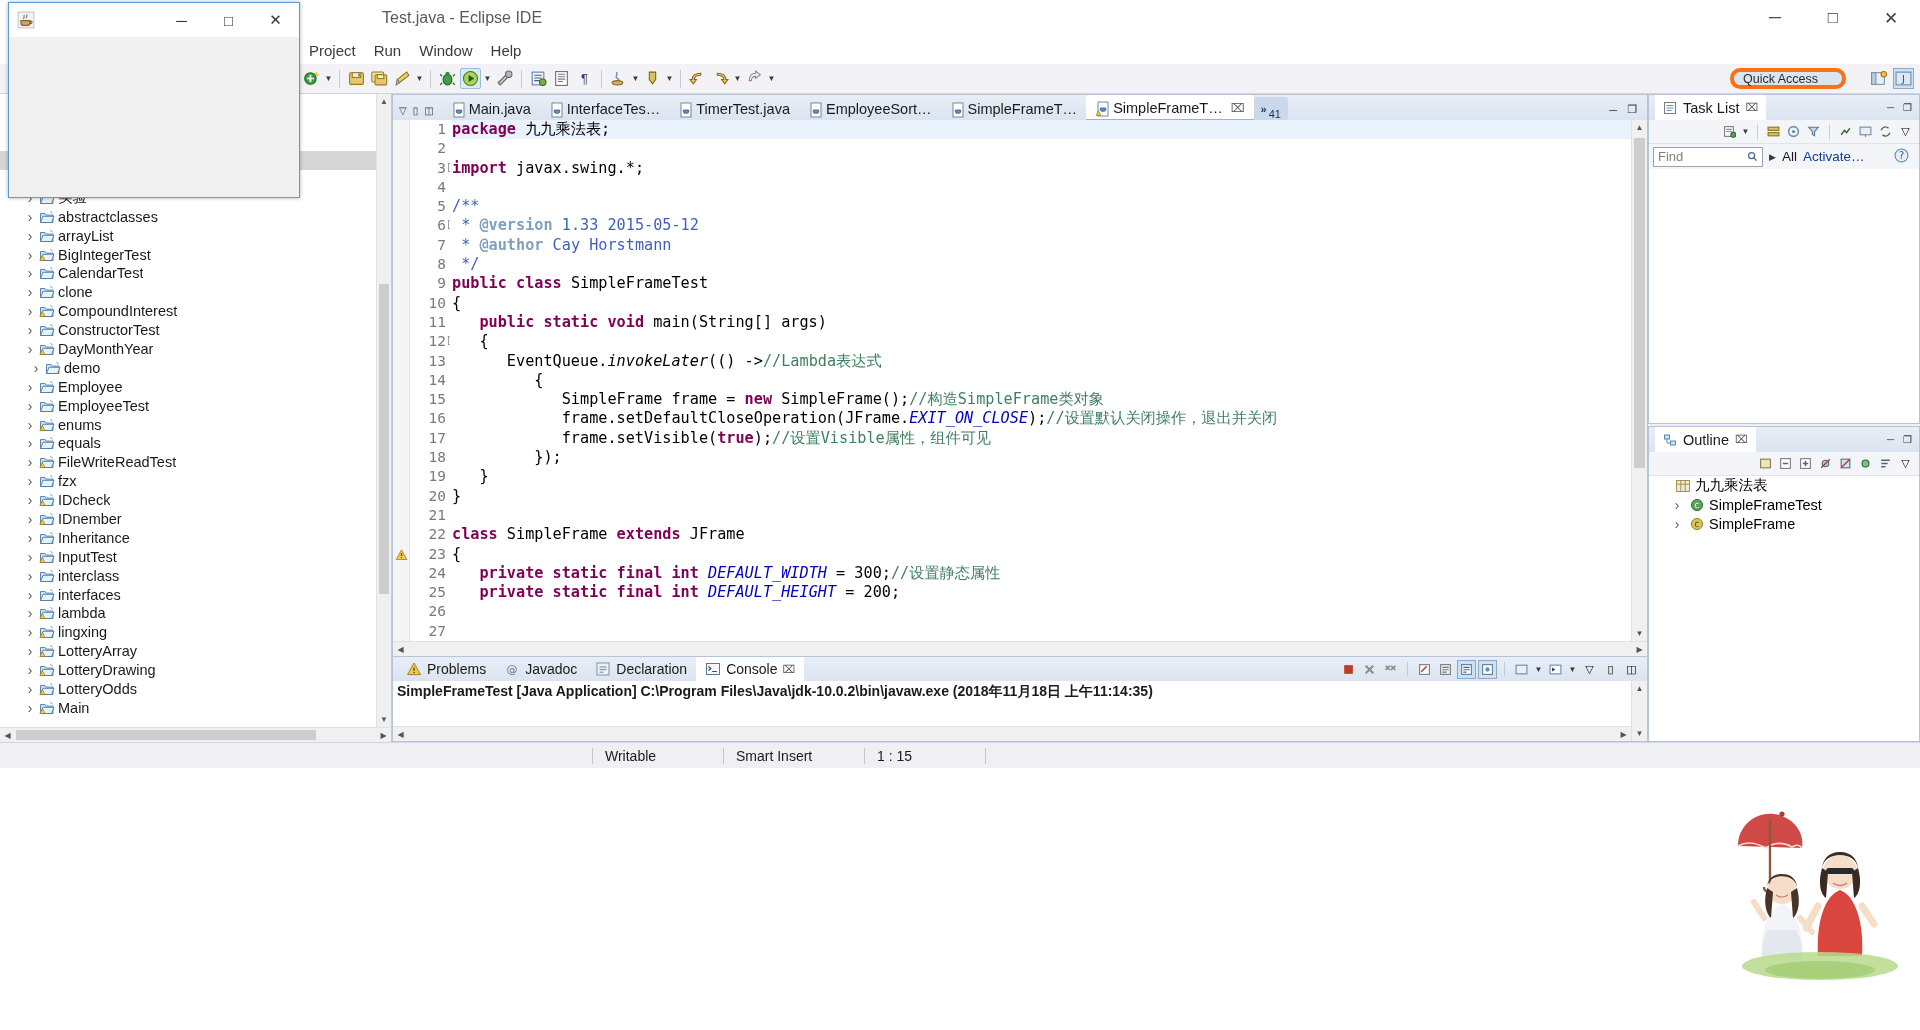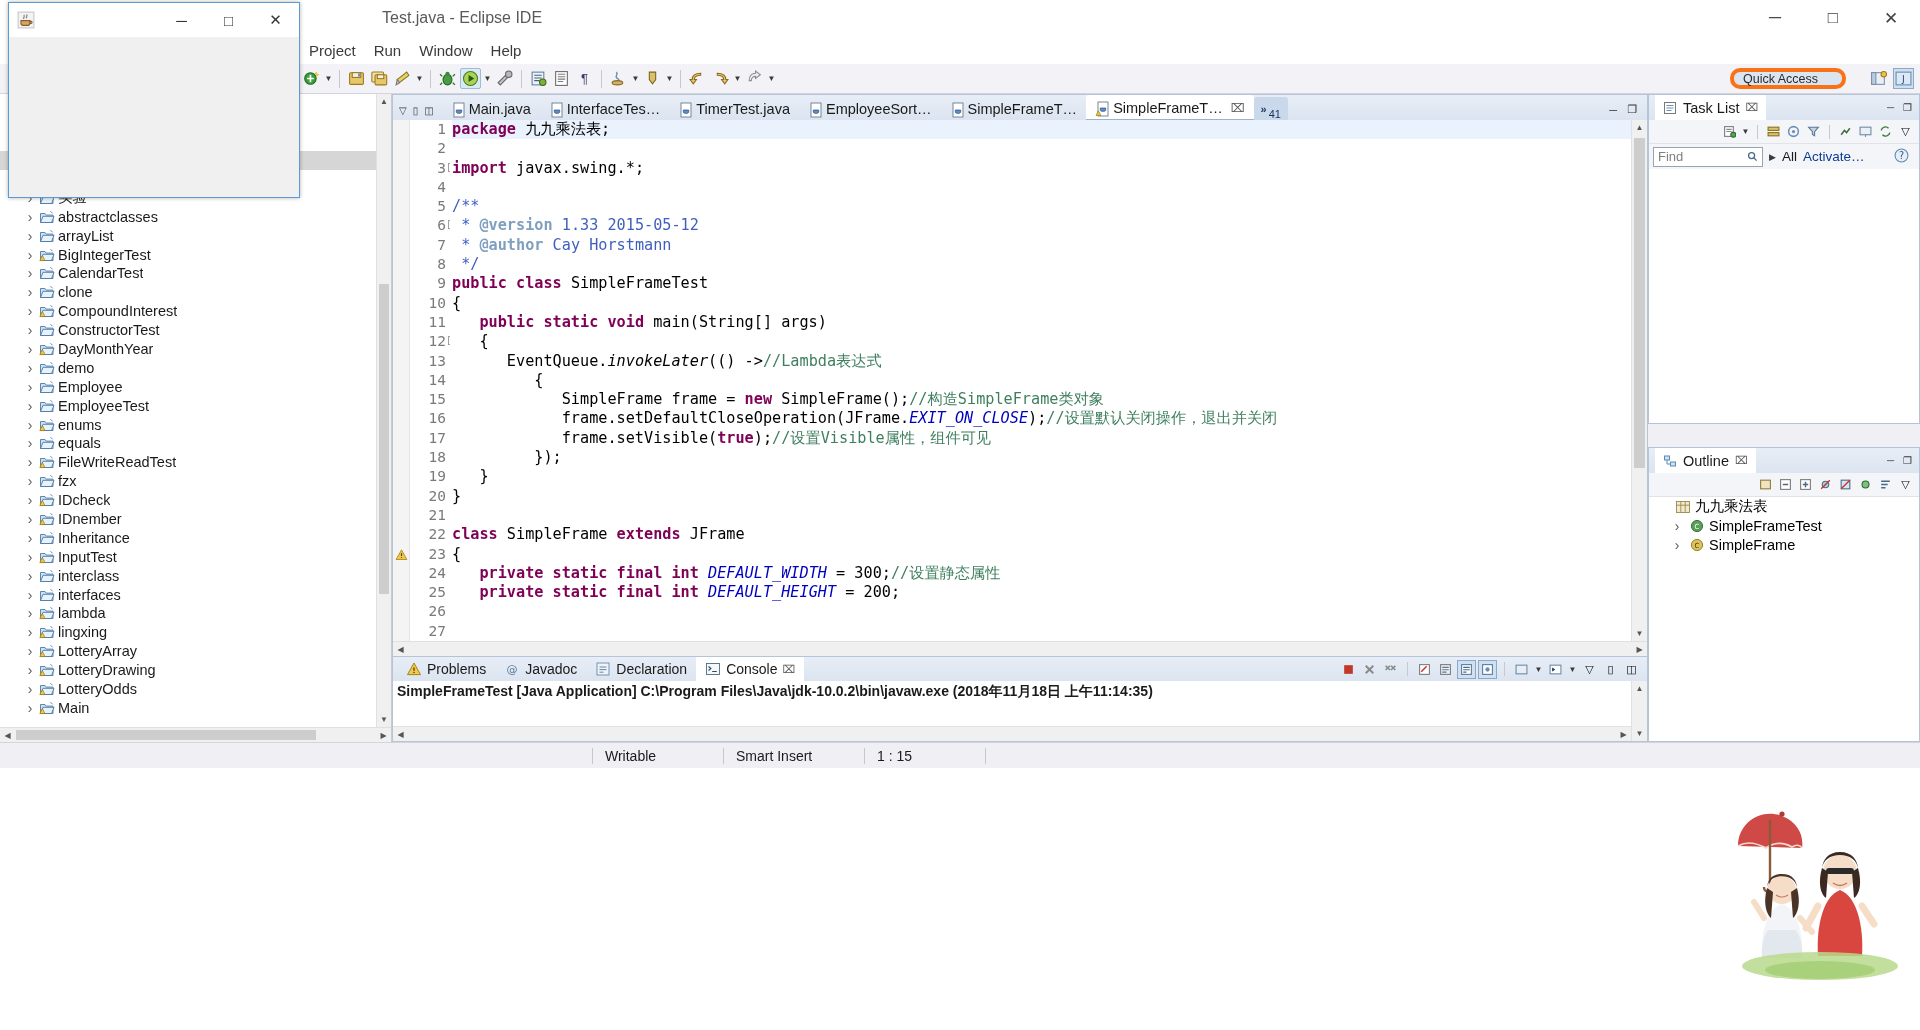--- a/index.html
+++ b/index.html
@@ -559,21 +559,21 @@
                 <span class="tree-ico">
                   <svg width="16" height="16" viewBox="0 0 16 16">
                     <path d="M1.5 4.5h4.5l1.2 1.6h6.8v7.4H1.5Z" fill="#cfe2f3" stroke="#4a7ba8" stroke-width="0.9"></path>
                     <path d="M1.5 13.5 L4 7.3h11l-2.5 6.2Z" fill="#e8f2fb" stroke="#4a7ba8" stroke-width="0.9"></path>
                     <path d="M11.5 2.2 L13.6 4.3" stroke="#4a7ba8" stroke-width="0.9"></path>
                     <path d="M2 8.5 L4.6 13.6 H-0.6Z" transform="translate(1.4,0)" fill="#f2c94c" stroke="#9a7a10" stroke-width="0.7"></path>
                   </svg>
                 </span>
                 <span class="tree-label">DayMonthYear</span>
               </div>
-              <div class="tree-row" style="padding-left: 22px;">
+              <div class="tree-row" style="padding-left: 28px;">
                 <span class="twisty closed"></span>
                 <span class="tree-ico">
                   <svg width="16" height="16" viewBox="0 0 16 16">
                     <path d="M1.5 4.5h4.5l1.2 1.6h6.8v7.4H1.5Z" fill="#cfe2f3" stroke="#4a7ba8" stroke-width="0.9"></path>
                     <path d="M1.5 13.5 L4 7.3h11l-2.5 6.2Z" fill="#e8f2fb" stroke="#4a7ba8" stroke-width="0.9"></path>
                     <path d="M11.5 2.2 L13.6 4.3" stroke="#4a7ba8" stroke-width="0.9"></path>
                   </svg>
                 </span>
                 <span class="tree-label">demo</span>
               </div>
@@ -1162,21 +1162,21 @@
           <span style="margin-left:auto;padding-right:6px">
             <svg width="15" height="15" viewBox="0 0 14 14">
                   <circle cx="7" cy="7" r="6" fill="#e8eef5" stroke="#5a8ab5"></circle>
                   <text x="7" y="10.5" font-size="9" text-anchor="middle" fill="#2a5a8a" font-family="DejaVu Sans, sans-serif">?</text>
                 </svg>
           </span>
         </div>
         <div class="vpanel-body"></div>
       </div>
 
-      <div class="vpanel" style="flex:1 1 auto;margin-top:23px">
+      <div class="vpanel" style="flex:1 1 auto;margin-top:2px">
         <div class="vpanel-tabbar">
           <div class="vt">
             <svg width="14" height="14" viewBox="0 0 14 14">
                   <rect x="1.5" y="2" width="5" height="4" fill="#cfe0f2" stroke="#5a8ab5"></rect>
                   <rect x="7.5" y="8" width="5" height="4" fill="#cfe0f2" stroke="#5a8ab5"></rect>
                   <path d="M4 6v4h3.5" stroke="#5a8ab5" fill="none"></path>
                 </svg>
             <span>Outline</span>
             <span style="font-size:11px;color:#555">⌧</span>
           </div>

